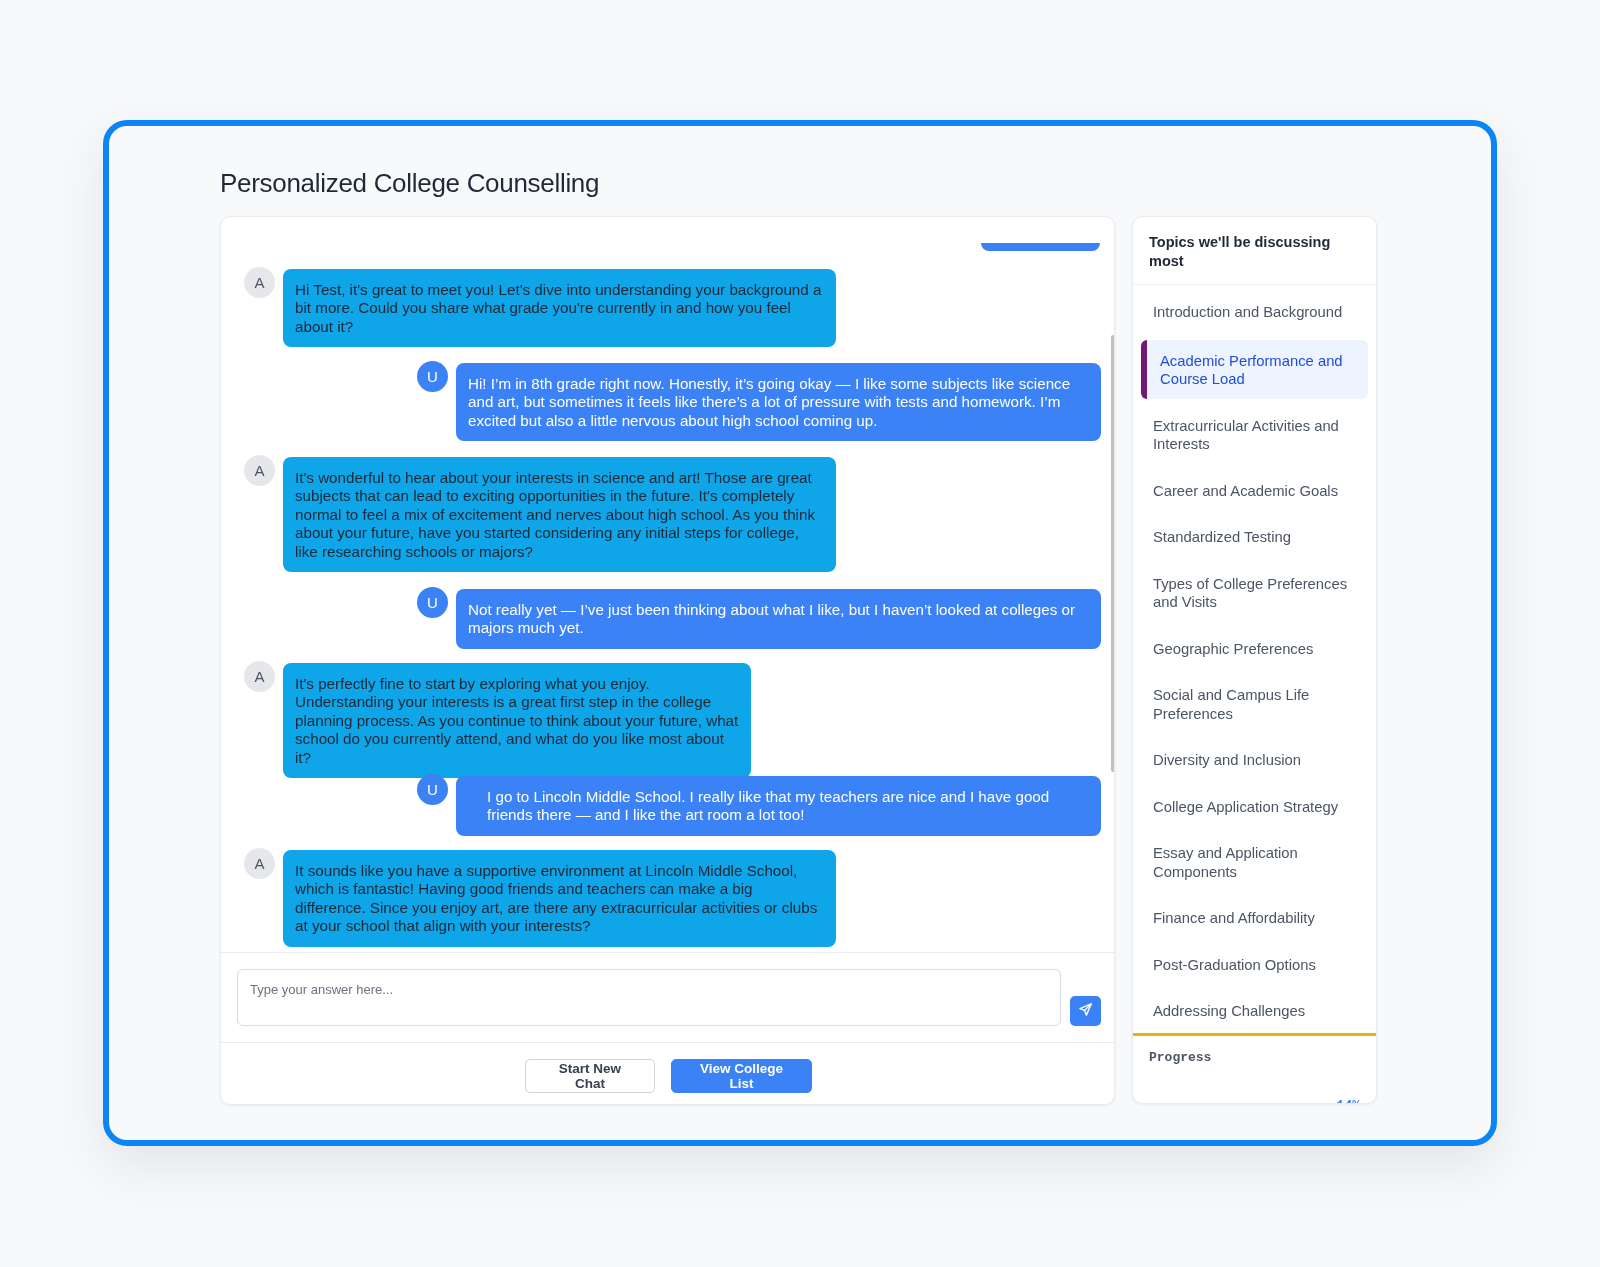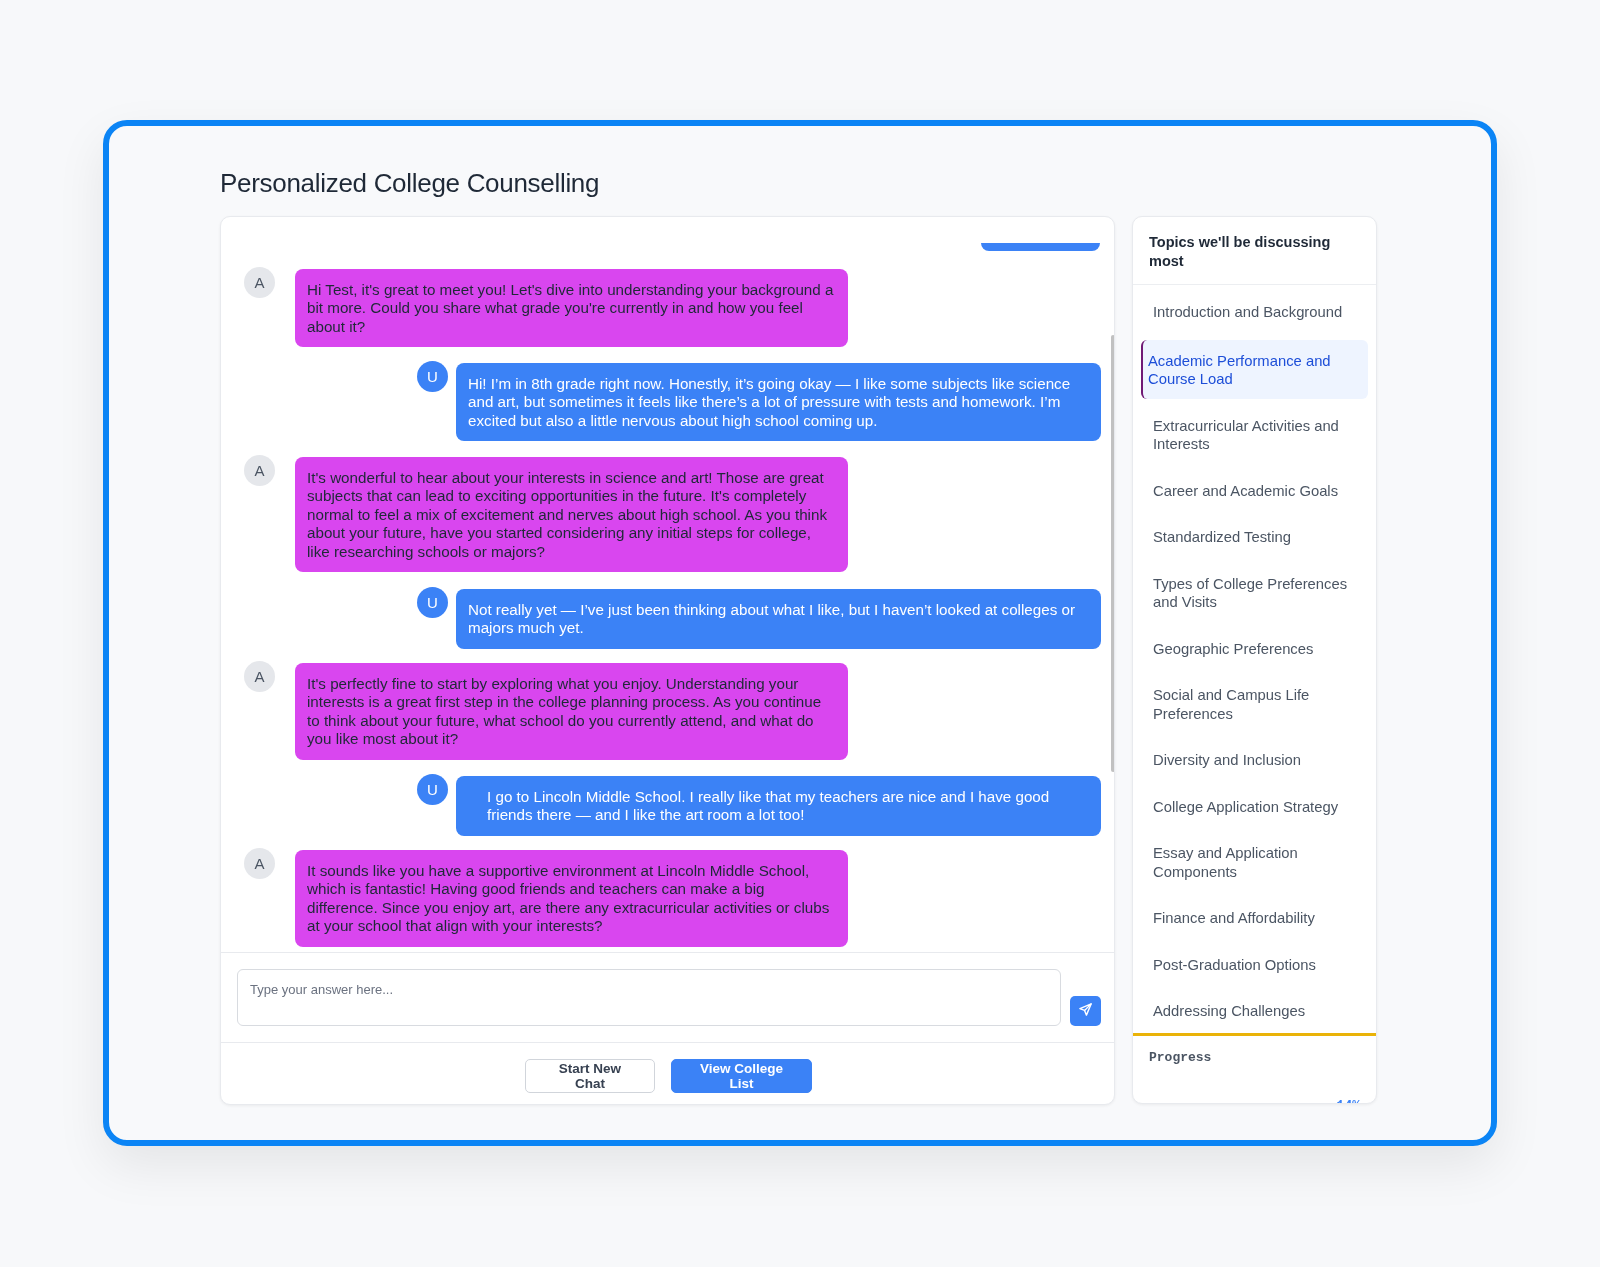--- a/index.html
+++ b/index.html
@@ -65,21 +65,21 @@
     flex-shrink: 0;
   }
   .avatar.a { background: #e5e7eb; color: #4b5563; }
   .avatar.u { background: #3b82f6; color: #ffffff; }
   .bubble {
     border-radius: 8px;
     padding: 12px 12px 11px 12px;
     font-size: 15.2px;
     line-height: 18.4px;
   }
-  .bubble.a { background: #d946ef; color: #1f2937; margin-left: 20px; margin-top: 2px; }
+  .bubble.a { background: #0ea5e9; color: #1f2937; margin-left: 8px; margin-top: 2px; }
   .bubble.u { background: #3b82f6; color: #ffffff; margin-left: 8px; margin-top: 2px; }
 
   .input-area {
     position: absolute;
     left: 0; right: 0; top: 735px;
     height: 90px;
     border-top: 1px solid #e8eaee;
   }
   .answer-input {
     position: absolute;
@@ -158,22 +158,22 @@
     font-size: 14.8px;
     line-height: 18.5px;
     color: #4b5563;
     border-radius: 6px;
     margin-bottom: 8px;
     cursor: pointer;
   }
   .topic.active {
     background: #eef4ff;
     color: #1d4ed8;
-    border-left: 2px solid #701a75;
-    padding-left: 5px;
+    border-left: 6px solid #701a75;
+    padding-left: 13px;
     padding-top: 12px;
     padding-bottom: 10px;
   }
   .progress-area {
     position: absolute;
     left: 0; right: 0; bottom: 0;
     height: 70px;
     border-top: 3px solid #eab308;
     padding: 14px 16px 0 16px;
     font-family: Liberation Mono, monospace;
@@ -223,21 +223,21 @@
       <div class="bubble a" style="width:553px;">It's wonderful to hear about your interests in science and art! Those are great subjects that can lead to exciting opportunities in the future. It's completely normal to feel a mix of excitement and nerves about high school. As you think about your future, have you started considering any initial steps for college, like researching schools or majors?</div>
     </div>
 
     <div class="msg" style="left:196px; top:370px;">
       <div class="avatar u">U</div>
       <div class="bubble u" style="width:645px;">Not really yet — I’ve just been thinking about what I like, but I haven’t looked at colleges or majors much yet.</div>
     </div>
 
     <div class="msg" style="left:23px; top:444px;">
       <div class="avatar a">A</div>
-      <div class="bubble a" style="width:553px;">It's perfectly fine to start by exploring what you enjoy. Understanding your interests is a great first step in the college planning process. As you continue to think about your future, what school do you currently attend, and what do you like most about it?</div>
+      <div class="bubble a" style="width:468px;">It's perfectly fine to start by exploring what you enjoy. Understanding your interests is a great first step in the college planning process. As you continue to think about your future, what school do you currently attend, and what do you like most about it?</div>
     </div>
 
     <div class="msg" style="left:196px; top:557px;">
       <div class="avatar u">U</div>
       <div class="bubble u" style="width:645px;padding-left:31px;">I go to Lincoln Middle School. I really like that my teachers are nice and I have good friends there — and I like the art room a lot too!</div>
     </div>
 
     <div class="msg" style="left:23px; top:631px;">
       <div class="avatar a">A</div>
       <div class="bubble a" style="width:553px;">It sounds like you have a supportive environment at Lincoln Middle School, which is fantastic! Having good friends and teachers can make a big difference. Since you enjoy art, are there any extracurricular activities or clubs at your school that align with your interests?</div>

